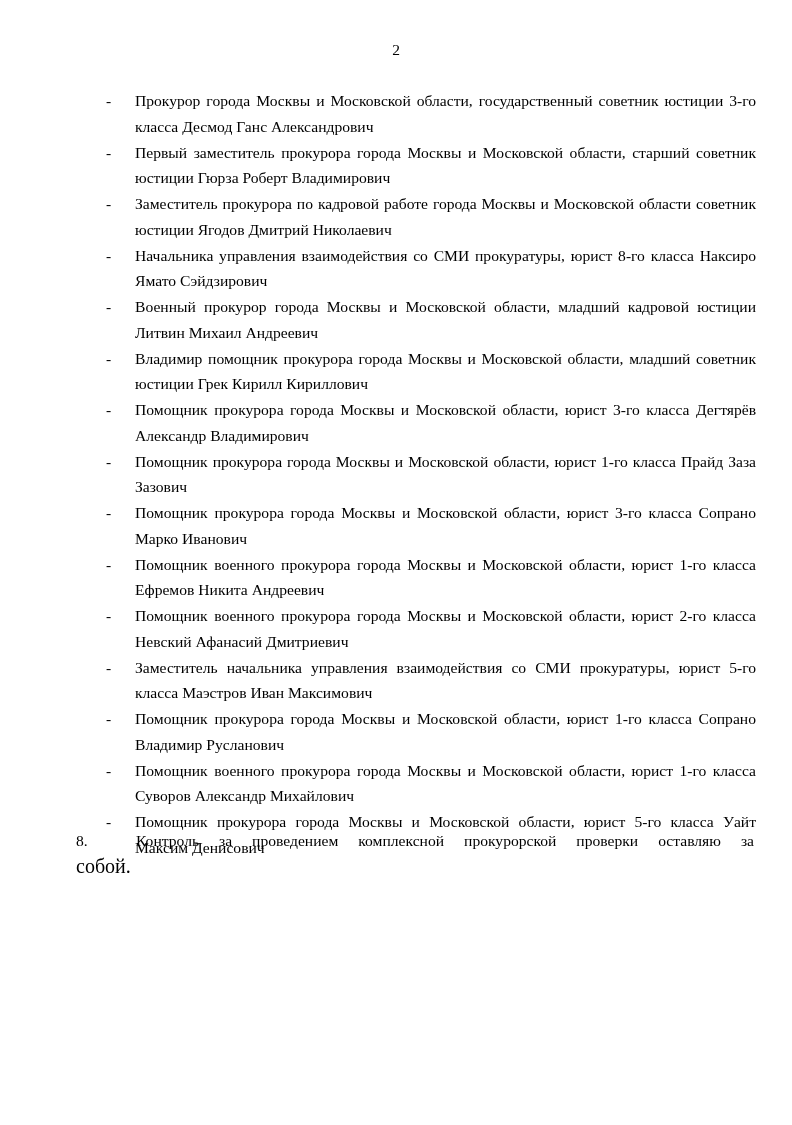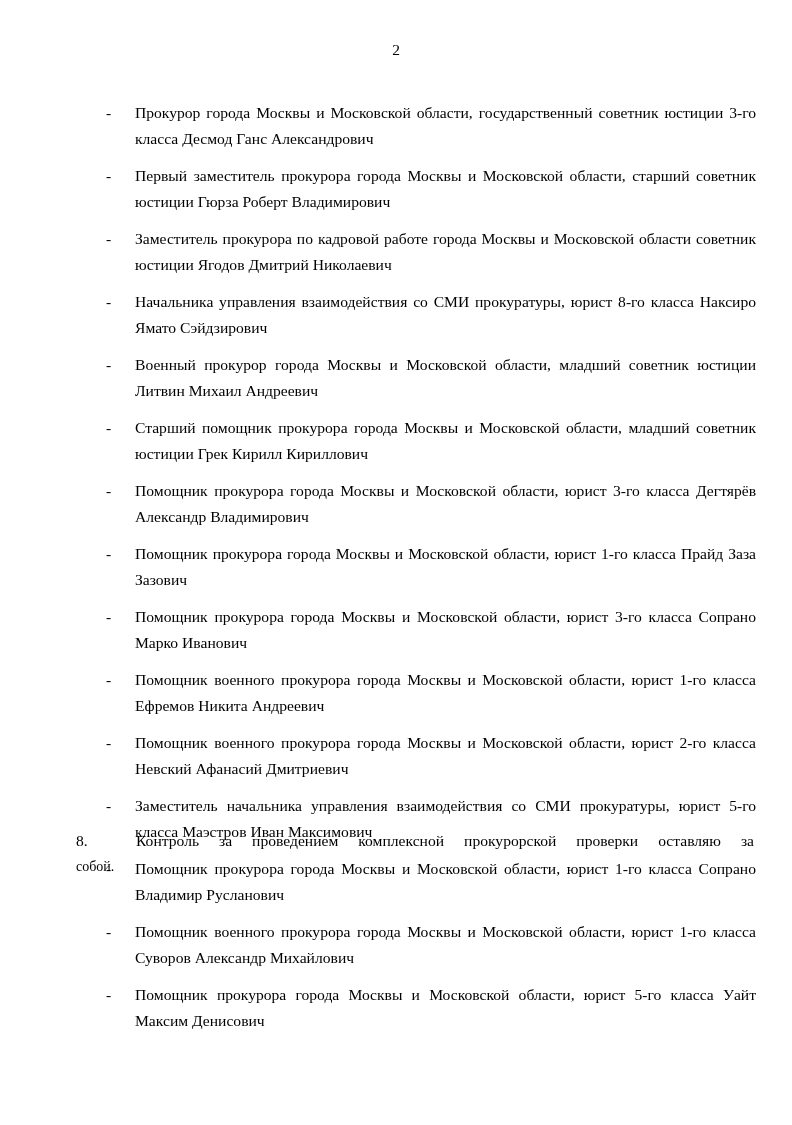--- a/index.html
+++ b/index.html
@@ -86,28 +86,27 @@
     width: 40px;
     text-align: left;
   }
   .numbered-body .line1 .t {
     display: inline-block;
     width: 618px;
     text-align: justify;
     text-align-last: justify;
   }
   .numbered-body .line2 {
-    font-size: 14px;
+    font-size: 20px;
     line-height: 25.5px;
     padding-left: 0;
   }
   .justify-stretch {
     text-align: justify;
     text-align-last: left;
-    margin-top: 12px;
   }
 </style>
 </head>
 <body>
 
 <div class="page">
 
   <div class="page-number">2</div>
 
   <div class="body-block">
@@ -123,25 +122,25 @@
       <li>
         <span class="dash">-</span>
         <span class="txt justify-stretch">Заместитель прокурора по кадровой работе города Москвы и Московской области советник юстиции Ягодов Дмитрий Николаевич</span>
       </li>
       <li>
         <span class="dash">-</span>
         <span class="txt justify-stretch">Начальника управления взаимодействия со СМИ прокуратуры, юрист 8-го класса Наксиро Ямато Сэйдзирович</span>
       </li>
       <li>
         <span class="dash">-</span>
-        <span class="txt justify-stretch">Военный прокурор города Москвы и Московской области, младший советник юстиции Литвин Михаил Андреевич</span>
+        <span class="txt justify-stretch">Военный прокурор города Москвы и Московской области, младший кадровой юстиции Литвин Михаил Андреевич</span>
       </li>
       <li>
         <span class="dash">-</span>
-        <span class="txt justify-stretch">Старший помощник прокурора города Москвы и Московской области, младший советник юстиции Грек Кирилл Кириллович</span>
+        <span class="txt justify-stretch">Владимир помощник прокурора города Москвы и Московской области, младший советник юстиции Грек Кирилл Кириллович</span>
       </li>
       <li>
         <span class="dash">-</span>
         <span class="txt justify-stretch">Помощник прокурора города Москвы и Московской области, юрист 3-го класса Дегтярёв Александр Владимирович</span>
       </li>
       <li>
         <span class="dash">-</span>
         <span class="txt justify-stretch">Помощник прокурора города Москвы и Московской области, юрист 1-го класса Прайд Заза Зазович</span>
       </li>
       <li>

